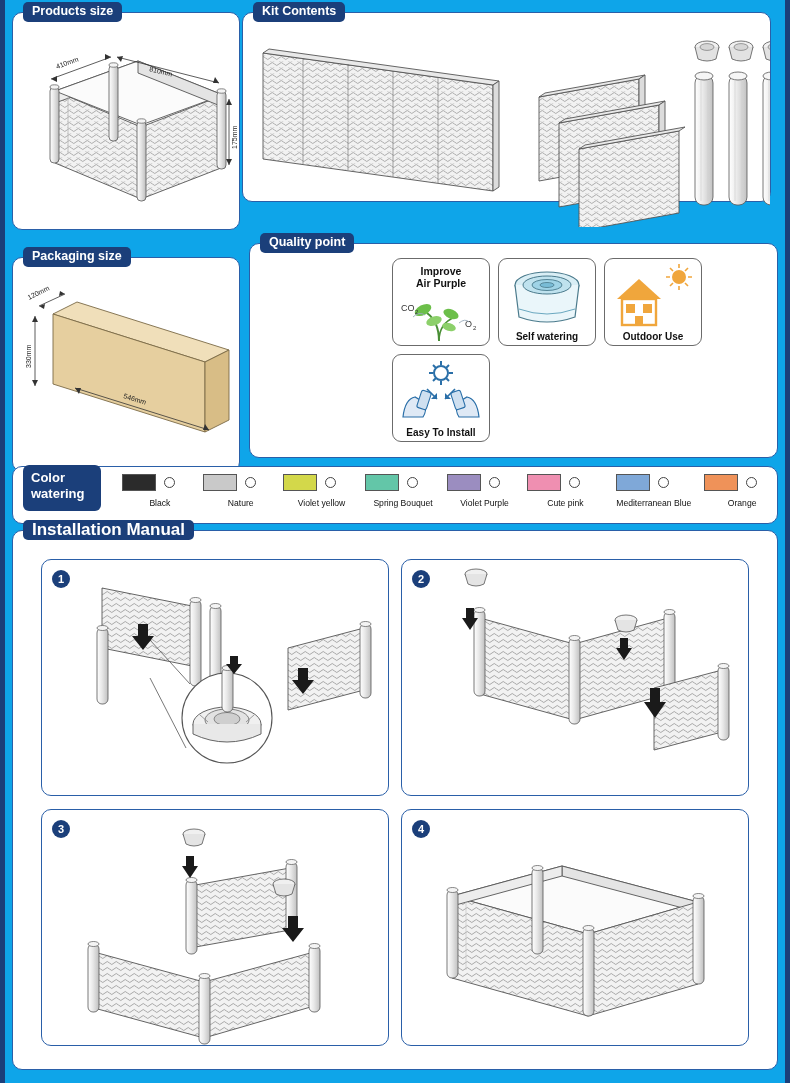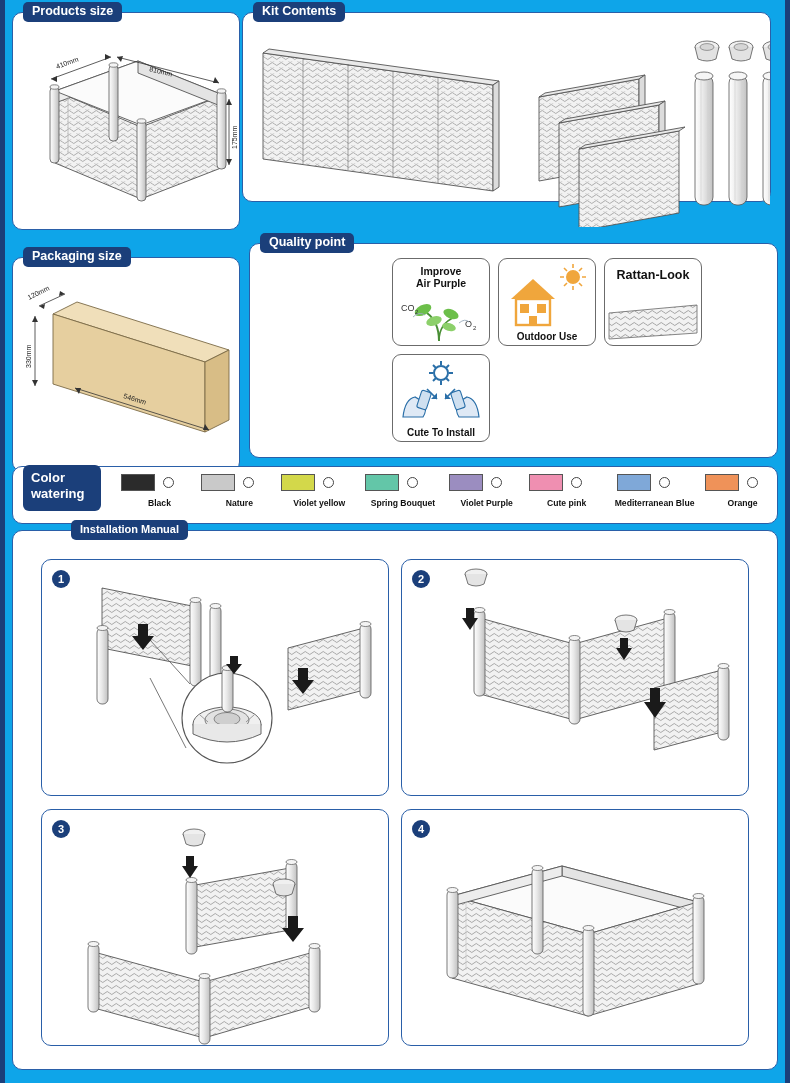--- a/index.html
+++ b/index.html
@@ -38,22 +38,21 @@
     background: #1b3f7a;
     color: #ffffff;
     font-size: 12.5px;
     font-weight: bold;
     padding: 3px 9px 4px 9px;
     border-radius: 5px;
     line-height: 13px;
     white-space: nowrap;
   }
   .panel-title.big {
-    font-size: 11px;
-    margin-left: 48px;
+    font-size: 17px;
   }
 
   
   #panel-products { left: 12px;  top: 12px;  width: 228px; height: 218px; }
   #panel-kit      { left: 242px; top: 12px;  width: 529px; height: 190px; }
   #panel-packaging{ left: 12px;  top: 257px; width: 228px; height: 215px; }
   #panel-feature  { left: 249px; top: 243px; width: 529px; height: 215px; }
   #panel-color    { left: 12px;  top: 466px; width: 766px; height: 58px; }
   #panel-install  { left: 12px;  top: 530px; width: 766px; height: 540px; }
 
@@ -97,21 +96,21 @@
     width: 11px; height: 11px;
     border: 1.3px solid #444;
     border-radius: 50%;
     background: #fff;
   }
   .swatch-label {
     margin-top: 6px;
     font-size: 8.6px;
     color: #111;
     white-space: nowrap;
-    font-weight: bold;
+    font-weight: normal;
     margin-left: 23px;
   }
 
   
   .feature-grid {
     position: absolute;
     left: 120px; top: 14px;
     display: grid;
     grid-template-columns: repeat(3, 98px);
     grid-template-rows: repeat(2, 88px);
@@ -382,20 +381,31 @@
           <ellipse cx="56" cy="34" rx="7" ry="4" fill="#8cd06a" transform="rotate(16 56 34)"></ellipse>
           <text x="8" y="18" font-size="9" font-family="Liberation Sans, sans-serif" fill="#333">CO</text>
           <text x="22" y="21" font-size="6" font-family="Liberation Sans, sans-serif" fill="#333">2</text>
           <text x="72" y="34" font-size="9" font-family="Liberation Sans, sans-serif" fill="#333">O</text>
           <text x="80" y="37" font-size="6" font-family="Liberation Sans, sans-serif" fill="#333">2</text>
           <path d="M20 24 q6 -6 12 -2" stroke="#9ab" stroke-width="0.9" fill="none"></path>
           <path d="M66 30 q6 -5 10 -1" stroke="#9ab" stroke-width="0.9" fill="none"></path>
         </svg>
       </div>
 
+      <div class="feature-card">
+        <svg width="96" height="66" viewBox="0 0 96 66" style="position:absolute;left:0;top:6px;">
+          <ellipse cx="48" cy="20" rx="32" ry="13" fill="#d9eef5" stroke="#4a7a8c" stroke-width="1.2"></ellipse>
+          <path d="M16 20 L20 52 Q48 62 76 52 L80 20" fill="#eaf6fa" stroke="#4a7a8c" stroke-width="1.2"></path>
+          <ellipse cx="48" cy="20" rx="24" ry="9" fill="#bfe2ee" stroke="#4a7a8c" stroke-width="1"></ellipse>
+          <ellipse cx="48" cy="20" rx="15" ry="5.5" fill="#9fd3e6" stroke="#4a7a8c" stroke-width="0.9"></ellipse>
+          <ellipse cx="48" cy="20" rx="7" ry="2.5" fill="#79bcd6" stroke="#4a7a8c" stroke-width="0.8"></ellipse>
+          <path d="M20 44 Q48 54 76 44" stroke="#6aa8c0" stroke-width="1" fill="none"></path>
+        </svg>
+        <div class="feature-label">Self watering</div>
+      </div>
 
       <div class="feature-card">
         <svg width="96" height="66" viewBox="0 0 96 66" style="position:absolute;left:0;top:4px;">
           <g fill="#f0a63c">
             <circle cx="74" cy="14" r="7"></circle>
             <g stroke="#f0a63c" stroke-width="1.6">
               <line x1="74" y1="1" x2="74" y2="5"></line>
               <line x1="74" y1="23" x2="74" y2="27"></line>
               <line x1="61" y1="14" x2="65" y2="14"></line>
               <line x1="83" y1="14" x2="87" y2="14"></line>
@@ -407,32 +417,20 @@
           </g>
           <polygon points="34,16 12,36 56,36" fill="#f0a63c"></polygon>
           <rect x="17" y="36" width="34" height="26" fill="none" stroke="#f0a63c" stroke-width="2.4"></rect>
           <rect x="21" y="41" width="9" height="9" fill="#f0a63c"></rect>
           <rect x="38" y="41" width="9" height="9" fill="#f0a63c"></rect>
           <rect x="30" y="53" width="8" height="9" fill="#f0a63c"></rect>
         </svg>
         <div class="feature-label">Outdoor Use</div>
       </div>
 
-      <div class="feature-card">
-        <div class="feature-label top" style="top:10px;font-size:12.5px;">Rattan-Look</div>
-        <svg width="96" height="38" viewBox="0 0 96 38" style="position:absolute;left:0;top:44px;">
-          <defs>
-            <pattern id="weave3" width="9" height="6" patternUnits="userSpaceOnUse">
-              <rect width="9" height="6" fill="#f2f2f2"></rect>
-              <path d="M0 3 Q2.2 0 4.5 3 Q6.8 6 9 3" stroke="#8f8f8f" fill="none" stroke-width="0.8"></path>
-            </pattern>
-          </defs>
-          <polygon points="4,10 92,2 92,30 4,36" fill="url(#weave3)" stroke="#666" stroke-width="0.8"></polygon>
-        </svg>
-      </div>
 
       <div class="feature-card">
         <svg width="96" height="64" viewBox="0 0 96 64" style="position:absolute;left:0;top:4px;">
           <circle cx="48" cy="14" r="7" fill="none" stroke="#2a6fa8" stroke-width="2"></circle>
           <g stroke="#2a6fa8" stroke-width="2">
             <line x1="48" y1="2" x2="48" y2="6"></line>
             <line x1="48" y1="22" x2="48" y2="26"></line>
             <line x1="36" y1="14" x2="40" y2="14"></line>
             <line x1="56" y1="14" x2="60" y2="14"></line>
             <line x1="40" y1="6" x2="43" y2="9"></line>
@@ -444,21 +442,21 @@
             <path d="M34 30 L44 40"></path>
             <polygon points="44,40 38,40 44,34" fill="#2a6fa8" stroke="none"></polygon>
             <path d="M62 30 L52 40"></path>
             <polygon points="52,40 58,40 52,34" fill="#2a6fa8" stroke="none"></polygon>
           </g>
           <path d="M10 58 Q12 40 22 38 L32 44 Q34 52 30 58 Z" fill="#dfe9f5" stroke="#2a6fa8" stroke-width="1.2"></path>
           <path d="M86 58 Q84 40 74 38 L64 44 Q62 52 66 58 Z" fill="#dfe9f5" stroke="#2a6fa8" stroke-width="1.2"></path>
           <rect x="26" y="32" width="10" height="18" rx="2" fill="#cfe0f0" stroke="#2a6fa8" stroke-width="1.1" transform="rotate(18 31 41)"></rect>
           <rect x="60" y="32" width="10" height="18" rx="2" fill="#cfe0f0" stroke="#2a6fa8" stroke-width="1.1" transform="rotate(-18 65 41)"></rect>
         </svg>
-        <div class="feature-label">Cute To Install</div>
+        <div class="feature-label">Easy To Install</div>
       </div>
 
     </div>
   </div>
 
   <div class="panel" id="panel-color">
     <div class="color-tag">
       <span>Color</span><br>
       <span>watering</span>
     </div>

